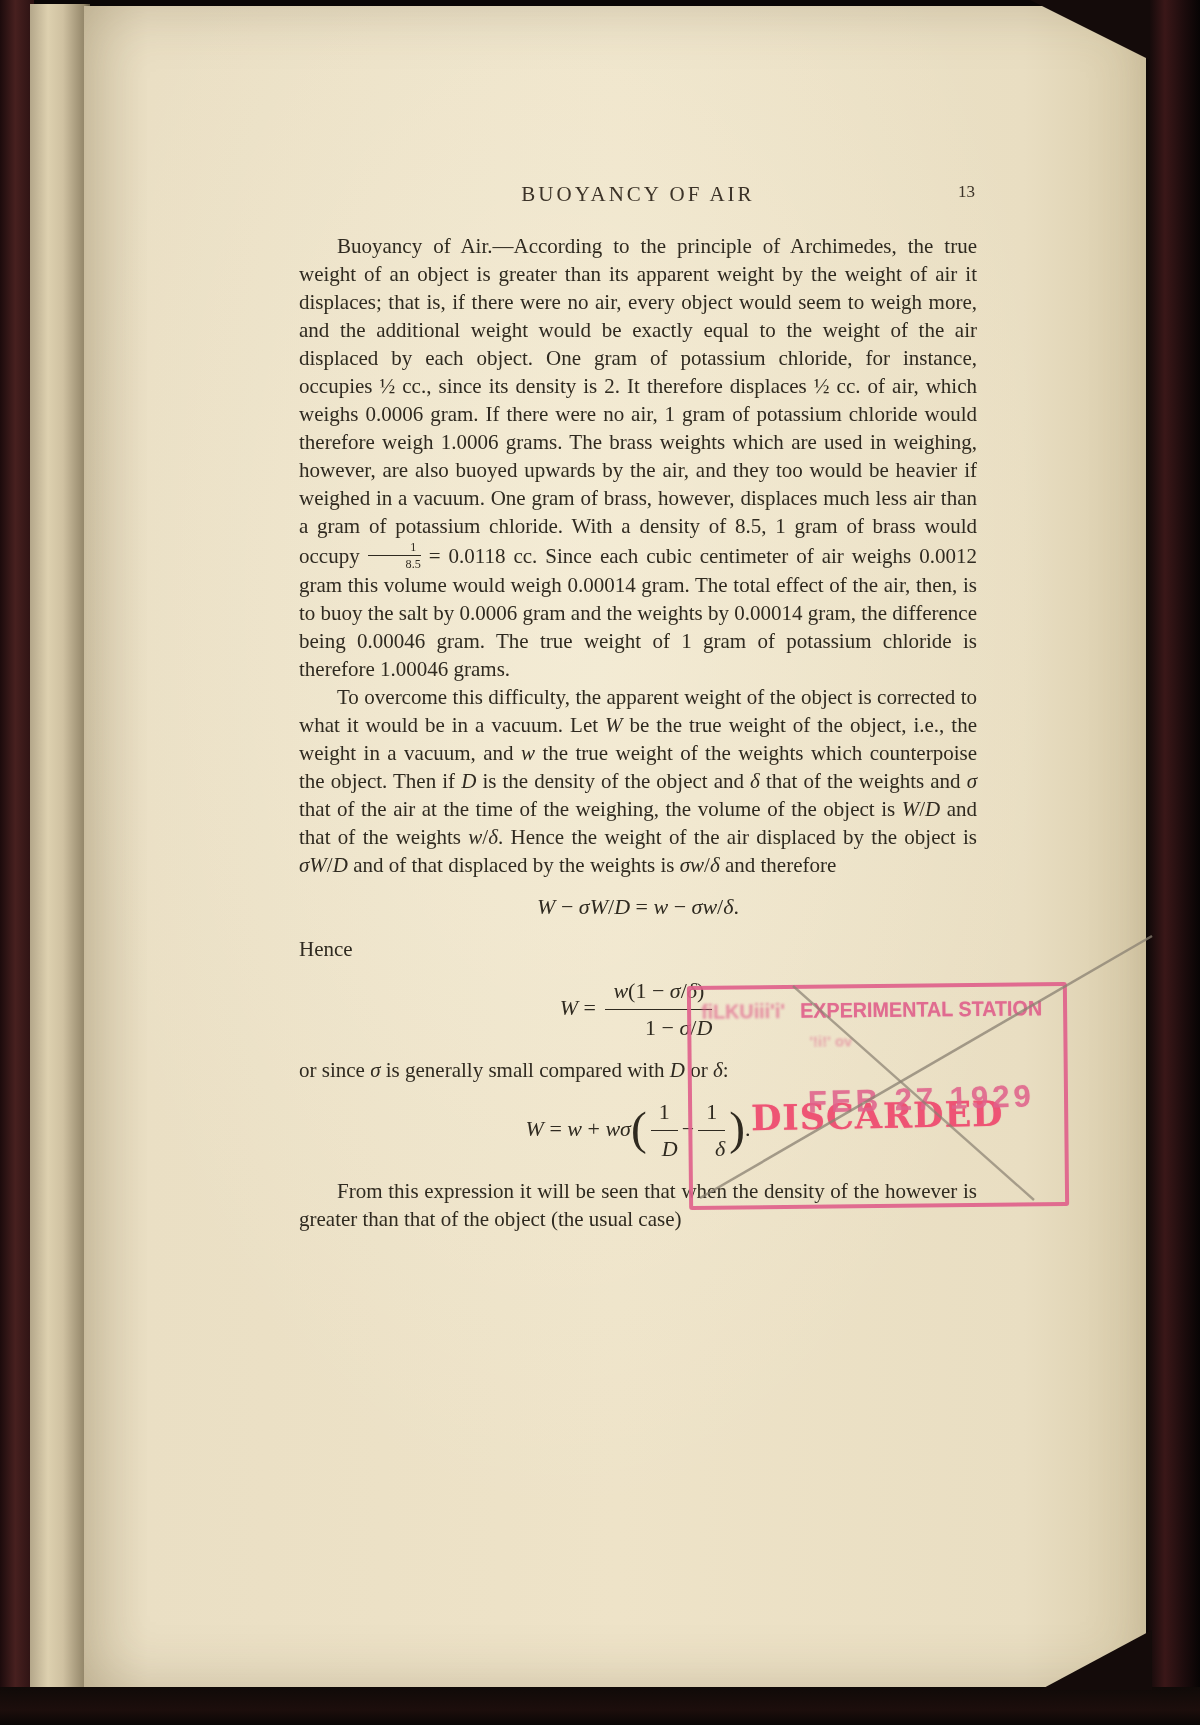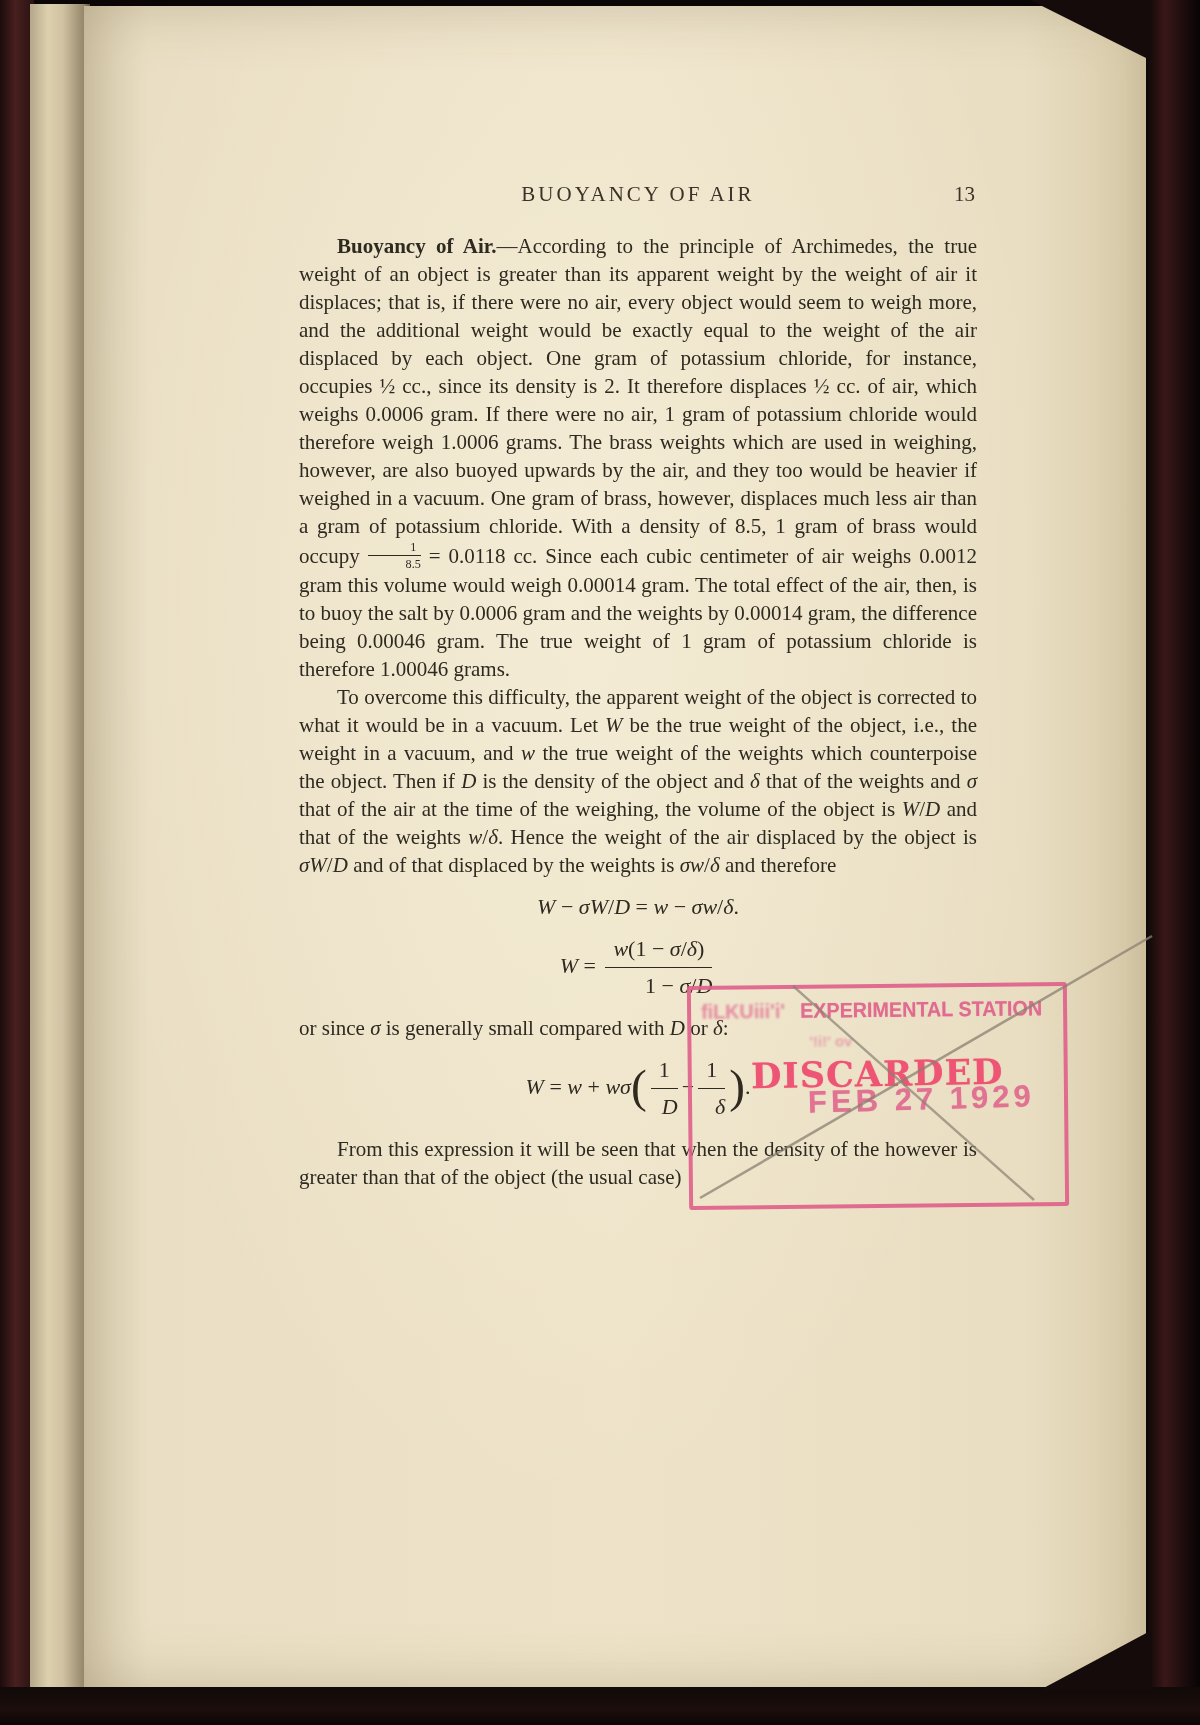--- a/index.html
+++ b/index.html
@@ -25,28 +25,28 @@
   .page {
     position:absolute; left:84px; top:6px; width:1068px; height:1682px;
     background:
       radial-gradient(ellipse at 45% 35%, rgba(255,252,238,.35), rgba(0,0,0,0) 60%),
       linear-gradient(90deg,#d9cdaf 0%,#eadfc4 6%,#eee3c8 50%,#e9dec2 88%,#d8cba9 100%);
     box-shadow: inset 0 0 60px rgba(90,70,40,.25);
   }
   .header { position:absolute; left:215px; top:176px; width:678px; height:28px;
             color:#3c3328; }
   .running-title { display:block; text-align:center; font-size:21px; letter-spacing:3px; }
-  .page-number  { position:absolute; right:2px; top:0; font-size:21px; }
+  .page-number  { position:absolute; right:2px; top:0; font-size:17px; }
   .textcol {
     position:absolute; left:215px; top:226px; width:678px;
     color:var(--ink,#2f2a20); font-size:21px; line-height:28px; text-align:justify;
   }
   .textcol p { margin:0; }
   .indent { text-indent:38px; }
-  .lead-bold { font-weight:bold; }
+  .lead-bold { font-weight:normal; }
   
   .ifrac { display:inline-block; vertical-align:-0.45em; text-align:center;
            font-size:0.58em; line-height:1.15; }
   .ifrac .num { display:block; border-bottom:1px solid currentColor; padding:0 3px 1px; }
   .ifrac .den { display:block; padding-top:1px;text-align:center; }
   
   .formula { text-align:center; margin:14px 0; font-size:22px; line-height:28px; }
   .frac { display:inline-block; vertical-align:middle; text-align:right; margin:0 4px; }
   .frac .num { display:block; border-bottom:1.6px solid var(--ink,#2f2a20); padding:0 8px 4px; }
   .frac .den { display:block; padding-top:4px; }
@@ -94,20 +94,21 @@
     </div>
 
     <div class="textcol">
 
       <p class="indent"><span class="lead-bold">Buoyancy of Air.</span><span>—According to the principle of Archimedes, the true weight of an object is greater than its apparent weight by the weight of air it displaces; that is, if there were no air, every object would seem to weigh more, and the additional weight would be exactly equal to the weight of the air displaced by each object. One gram of potassium chloride, for instance, occupies ½ cc., since its density is 2. It therefore displaces ½ cc. of air, which weighs 0.0006 gram. If there were no air, 1 gram of potassium chloride would therefore weigh 1.0006 grams. The brass weights which are used in weighing, however, are also buoyed upwards by the air, and they too would be heavier if weighed in a vacuum. One gram of brass, however, displaces much less air than a gram of potassium chloride. With a density of 8.5, 1 gram of brass would occupy </span><span class="ifrac"><span class="num">1</span><span class="den">8.5</span></span><span> = 0.0118 cc. Since each cubic centimeter of air weighs 0.0012 gram this volume would weigh 0.00014 gram. The total effect of the air, then, is to buoy the salt by 0.0006 gram and the weights by 0.00014 gram, the difference being 0.00046 gram. The true weight of 1 gram of potassium chloride is therefore 1.00046 grams.</span></p>
 
       <p class="indent">To overcome this difficulty, the apparent weight of the object is corrected to what it would be in a vacuum. Let <i>W</i> be the true weight of the object, i.e., the weight in a vacuum, and <i>w</i> the true weight of the weights which counterpoise the object. Then if <i>D</i> is the density of the object and <i>δ</i> that of the weights and <i>σ</i> that of the air at the time of the weighing, the volume of the object is <i>W</i>/<i>D</i> and that of the weights <i>w</i>/<i>δ</i>. Hence the weight of the air displaced by the object is <i>σW</i>/<i>D</i> and of that displaced by the weights is <i>σw</i>/<i>δ</i> and therefore</p>
 
       <div class="formula"><i>W</i> − <i>σW</i>/<i>D</i> = <i>w</i> − <i>σw</i>/<i>δ</i>.</div>
 
+      <p>Hence</p>
 
       <div class="formula">
         <span><i>W</i> = </span><span class="frac"><span class="num"><i>w</i>(1 − <i>σ</i>/<i>δ</i>)</span><span class="den">1 − <i>σ</i>/<i>D</i></span></span>
       </div>
 
       <p>or since <i>σ</i> is generally small compared with <i>D</i> or <i>δ</i>:</p>
 
       <div class="formula f3">
         <span><i>W</i> = <i>w</i> + <i>wσ</i></span><span class="bigparen">(</span><span class="frac"><span class="num">1</span><span class="den"><i>D</i></span></span><span>−</span><span class="frac"><span class="num">1</span><span class="den"><i>δ</i></span></span><span class="bigparen">)</span><span>.</span>
         <span class="discarded">DISCARDED</span>

